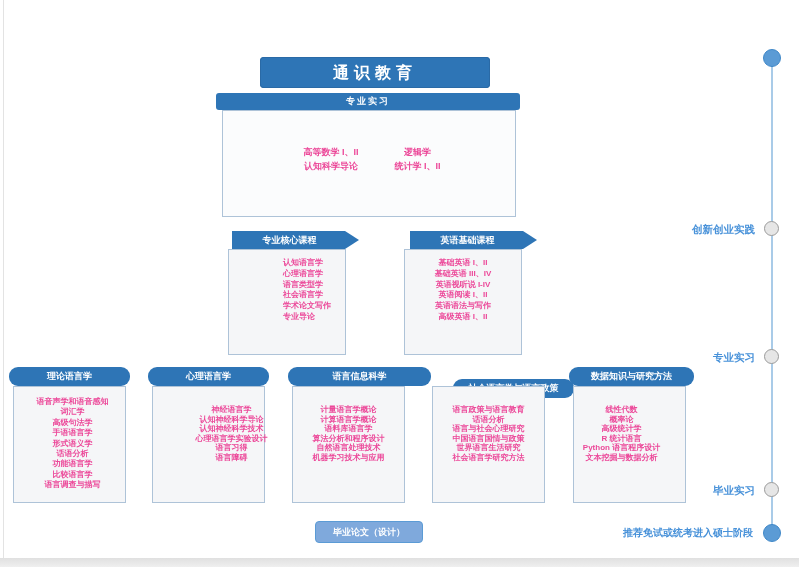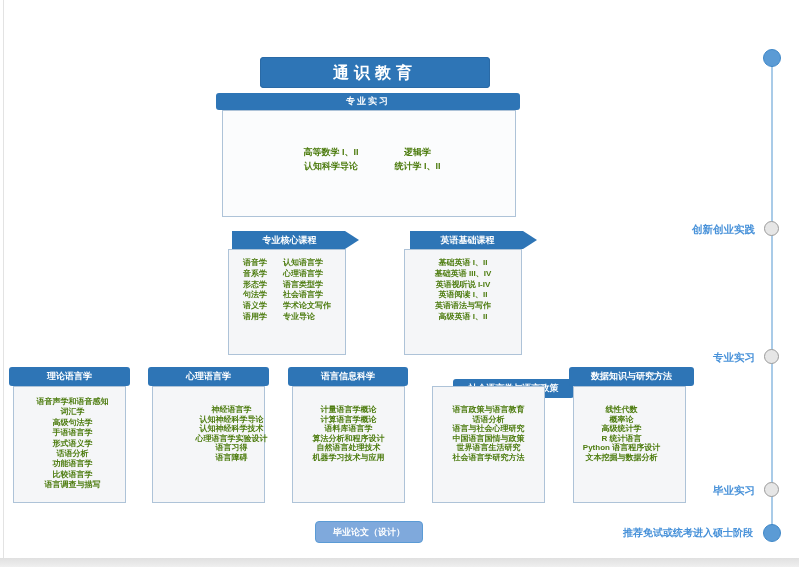--- a/index.html
+++ b/index.html
@@ -4,30 +4,30 @@
 <style>
   html,body{margin:0;padding:0;background:#ffffff;}
   #page{position:relative;width:799px;height:567px;background:#ffffff;overflow:hidden;
         font-family:"Liberation Sans", sans-serif;}
   .abs{position:absolute;box-sizing:border-box;}
   
   .hdr{background:#2E75B6;color:#ffffff;font-weight:bold;text-align:center;}
   .banner{font-size:16px;letter-spacing:5px;line-height:31px;border-radius:4px;
           box-shadow:0 0 0 1px #2a6aa6 inset;}
   .bar{font-size:9px;letter-spacing:2px;line-height:17px;border-radius:3px;}
-  .track-hdr{font-size:9px;line-height:19px;border-radius:3px;}
+  .track-hdr{font-size:9px;line-height:19px;border-radius:9px;}
   
   .arrow{background:#2E75B6;color:#fff;font-weight:bold;font-size:9px;line-height:18px;
          text-align:center;clip-path:polygon(0 0,89% 0,100% 50%,89% 100%,0 100%);
          padding-right:12px;margin-left:8px;}
   
   .bodybox{background:#F5F6F8;border:1px solid #AEC3D8;}
   .bodybox.lighter{background:#FBFCFD;}
   
-  .list{color:#4d7c0f;font-weight:bold;text-align:center;}
+  .list{color:#ec4899;font-weight:bold;text-align:center;}
   .ci{white-space:nowrap;}
   .lh14 .ci{line-height:14px;font-size:9px;}
   .lh108 .ci{line-height:10.8px;font-size:8px;}
   .lh104 .ci{line-height:10.4px;font-size:8px;}
   .lh96 .ci{line-height:9.6px;font-size:8px;}
   .leftalign{text-align:left;}
   
   .thesis{background:#7FA9DC;border:1px solid #5B9BD5;border-radius:4px;color:#fff;
           font-weight:bold;font-size:9px;text-align:center;line-height:20px;}
   
@@ -58,28 +58,20 @@
       <div class="ci">高等数学 I、II</div>
       <div class="ci">认知科学导论</div>
     </div>
   <div class="abs list lh14" style="left:355px;top:145px;width:125px;">
       <div class="ci">逻辑学</div>
       <div class="ci">统计学 I、II</div>
     </div>
 
   <div class="abs arrow" style="left:224px;top:231px;width:127px;height:18px;">专业核心课程</div>
   <div class="abs bodybox" style="left:228px;top:249px;width:118px;height:106px;"></div>
-  <div class="abs list lh108" style="left:230px;top:258px;width:50px;">
-      <div class="ci">语音学</div>
-      <div class="ci">音系学</div>
-      <div class="ci">形态学</div>
-      <div class="ci">句法学</div>
-      <div class="ci">语义学</div>
-      <div class="ci">语用学</div>
-    </div>
   <div class="abs list lh108 leftalign" style="left:283px;top:258px;width:62px;">
       <div class="ci">认知语言学</div>
       <div class="ci">心理语言学</div>
       <div class="ci">语言类型学</div>
       <div class="ci">社会语言学</div>
       <div class="ci">学术论文写作</div>
       <div class="ci">专业导论</div>
     </div>
 
   <div class="abs arrow" style="left:402px;top:231px;width:127px;height:18px;">英语基础课程</div>
@@ -111,21 +103,21 @@
   <div class="abs bodybox" style="left:152px;top:386px;width:113px;height:117px;"></div>
   <div class="abs list lh96" style="left:152px;top:405px;width:118px;padding-left:41px;">
       <div class="ci">神经语言学</div>
       <div class="ci">认知神经科学导论</div>
       <div class="ci">认知神经科学技术</div>
       <div class="ci">心理语言学实验设计</div>
       <div class="ci">语言习得</div>
       <div class="ci">语言障碍</div>
     </div>
 
-  <div class="abs hdr track-hdr" style="left:288px;top:367px;width:120px;height:19px;">语言信息科学</div>
+  <div class="abs hdr track-hdr" style="left:288px;top:367px;width:143px;height:19px;">语言信息科学</div>
   <div class="abs bodybox" style="left:292px;top:386px;width:113px;height:117px;"></div>
   <div class="abs list lh96" style="left:292px;top:405px;width:113px;">
       <div class="ci">计量语言学概论</div>
       <div class="ci">计算语言学概论</div>
       <div class="ci">语料库语言学</div>
       <div class="ci">算法分析和程序设计</div>
       <div class="ci">自然语言处理技术</div>
       <div class="ci">机器学习技术与应用</div>
     </div>
 

